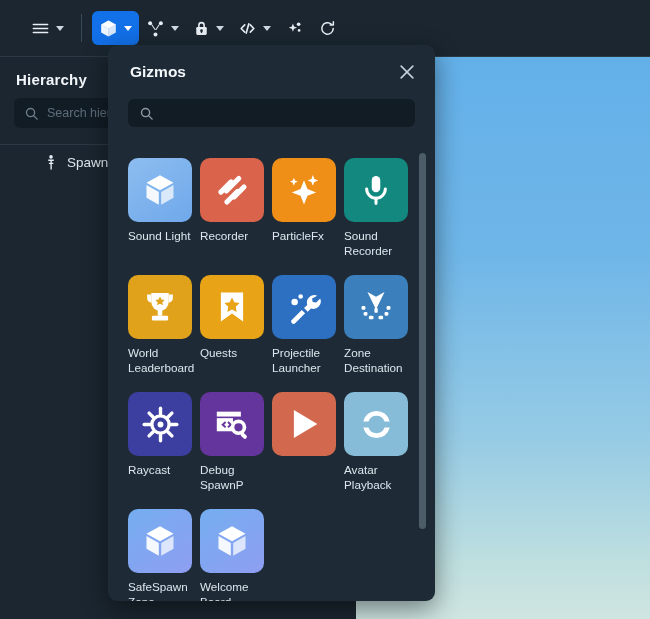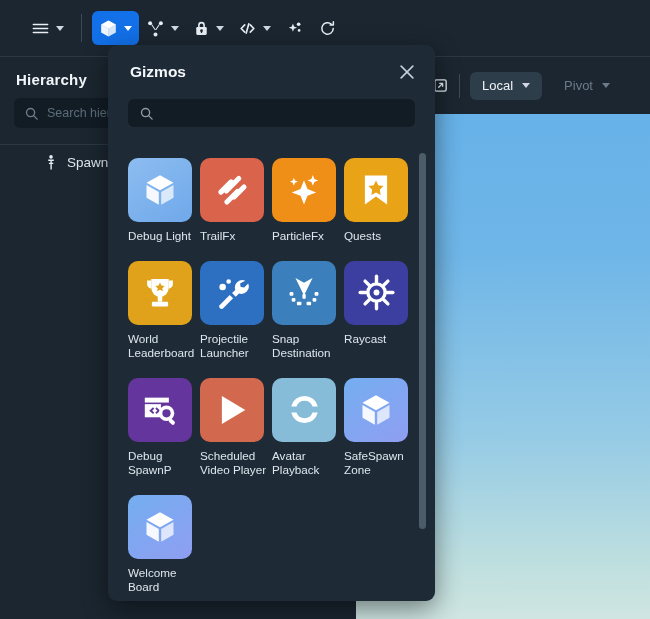--- a/index.html
+++ b/index.html
@@ -147,35 +147,20 @@
     <div class="sb-divider"></div>
     <div class="sb-row">
       <svg class="ico" width="14" height="15" viewBox="0 0 24 26" fill="#e6edf4">
         <circle cx="12" cy="3.3" r="3.1"></circle>
         <path d="M7.2 8h9.6v2.2h-3.4v3.2h2.6v2.1h-2.6V25h-2.4v-9.5H8.4v-2.1H11v-3.2H7.2z"></path>
       </svg>
       <span>SpawnP</span>
     </div>
   </div>
 
-  <div class="rhead">
-    <svg class="ico" width="17" height="17" viewBox="0 0 24 24" fill="none" stroke="#e3ebf2" stroke-width="1.9">
-      <rect x="4" y="4" width="16" height="16" rx="2.2"></rect>
-      <path d="M9.5 14.5L15 9M15 9h-4M15 9v4" stroke-linecap="round" stroke-linejoin="round"></path>
-    </svg>
-    <div class="vsep"></div>
-    <div class="pill on">
-      <span>Local</span>
-      <span class="caret"></span>
-    </div>
-    <div class="pill off">
-      <span>Pivot</span>
-      <span class="caret"></span>
-    </div>
-  </div>
 
   <div class="toolbar">
 
     <div class="tb-item hamburger">
       <svg class="ico" width="19" height="19" viewBox="0 0 24 24" stroke="#e8eef3" stroke-width="2" stroke-linecap="round">
         <line x1="3" y1="7" x2="21" y2="7"></line>
           <line x1="3" y1="12" x2="21" y2="12"></line>
           <line x1="3" y1="17" x2="21" y2="17"></line>
       </svg>
       <span class="caret"></span>
@@ -257,63 +242,73 @@
     <div class="grid-wrap">
       <div class="grid" id="grid">
           <div class="tile">
             <div class="art" style="background: linear-gradient(145deg, rgb(141, 189, 240), rgb(111, 168, 234));">
               <svg width="36" height="36" viewBox="0 0 24 24" fill="#ffffff">
       <path d="M12 2.2 21 7.2 12 12.2 3 7.2z"></path>
       <path d="M3 8.6 11.2 13.3v8.5L3 17.1z" opacity=".92"></path>
       <path d="M21 8.6 12.8 13.3v8.5L21 17.1z" opacity=".72"></path>
               </svg>
             </div>
-            <div class="cap">Debug Light</div>
+            <div class="cap">Sound Light</div>
           </div>
           <div class="tile">
             <div class="art" style="background: linear-gradient(145deg, rgb(217, 99, 75), rgb(217, 99, 75));">
               <svg width="36" height="36" viewBox="0 0 24 24" stroke="#ffffff" stroke-width="3.4" stroke-linecap="round">
       <line x1="16.5" y1="4.3" x2="8.2" y2="12.6"></line>
                 <line x1="20" y1="10" x2="13.4" y2="16.6"></line>
       <line x1="11.4" y1="6.6" x2="4.6" y2="13.4"></line>
                 <line x1="15.6" y1="13" x2="8.6" y2="20"></line>
               </svg>
             </div>
-            <div class="cap">TrailFx</div>
+            <div class="cap">Recorder</div>
           </div>
           <div class="tile">
             <div class="art" style="background: linear-gradient(145deg, rgb(239, 143, 24), rgb(239, 143, 24));">
               <svg width="38" height="38" viewBox="0 0 24 24" fill="#ffffff">
       <path d="M9.8 11.3 12 5.8l2.2 5.5 5.5 2.2-5.5 2.2L12 21.2l-2.2-5.5L4.3 13.5z"></path>
       <path d="M17.6 2.6l.95 2.4 2.4.95-2.4.95-.95 2.4-.95-2.4-2.4-.95 2.4-.95z"></path>
       <path d="M5.6 4.2l.72 1.8 1.8.72-1.8.72-.72 1.8-.72-1.8L3.1 6.7l1.78-.72z"></path>
               </svg>
             </div>
             <div class="cap">ParticleFx</div>
           </div>
           <div class="tile">
-            <div class="art" style="background: linear-gradient(145deg, rgb(232, 163, 23), rgb(232, 163, 23));">
-              <svg width="36" height="36" viewBox="0 0 24 24" fill="#ffffff">
-      <path d="M4.6 2.4h14.8v19.2L12 16.4 4.6 21.6z"></path>
-      <path d="M12 5.6l1.55 3.2 3.5.5-2.53 2.46.6 3.49L12 13.6l-3.12 1.65.6-3.49L6.95 9.3l3.5-.5z" fill="#e8a317"></path>
-              </svg>
-            </div>
-            <div class="cap">Quests</div>
+            <div class="art" style="background: linear-gradient(145deg, rgb(18, 136, 127), rgb(18, 136, 127));">
+              <svg width="34" height="34" viewBox="0 0 24 24" fill="none" stroke="#ffffff" stroke-width="2.1" stroke-linecap="round">
+      <rect x="9" y="2.2" width="6" height="11.4" rx="3" fill="#ffffff" stroke="none"></rect>
+      <path d="M5.4 11.2a6.6 6.6 0 0 0 13.2 0"></path>
+                <line x1="12" y1="17.9" x2="12" y2="21.6"></line>
+              </svg>
+            </div>
+            <div class="cap">Sound Recorder</div>
           </div>
           <div class="tile">
             <div class="art" style="background: linear-gradient(145deg, rgb(224, 162, 26), rgb(224, 162, 26));">
               <svg width="36" height="36" viewBox="0 0 24 24" fill="#ffffff">
       <path d="M6.2 2.6h11.6v6.1a5.8 5.8 0 0 1-11.6 0z"></path>
       <path d="M6.2 3.6H3.4v2.2a3.4 3.4 0 0 0 2.8 3.3zM17.8 3.6h2.8v2.2a3.4 3.4 0 0 1-2.8 3.3z"></path>
       <rect x="10.5" y="13.8" width="3" height="4"></rect>
                 <rect x="6.6" y="17.8" width="10.8" height="3.2" rx=".8"></rect>
       <path d="M12 5l.95 1.95 2.15.31-1.55 1.51.37 2.14L12 9.9l-1.92 1.01.37-2.14L8.9 7.26l2.15-.31z" fill="#e0a21a"></path>
               </svg>
             </div>
             <div class="cap">World Leaderboard</div>
+          </div>
+          <div class="tile">
+            <div class="art" style="background: linear-gradient(145deg, rgb(232, 163, 23), rgb(232, 163, 23));">
+              <svg width="36" height="36" viewBox="0 0 24 24" fill="#ffffff">
+      <path d="M4.6 2.4h14.8v19.2L12 16.4 4.6 21.6z"></path>
+      <path d="M12 5.6l1.55 3.2 3.5.5-2.53 2.46.6 3.49L12 13.6l-3.12 1.65.6-3.49L6.95 9.3l3.5-.5z" fill="#e8a317"></path>
+              </svg>
+            </div>
+            <div class="cap">Quests</div>
           </div>
           <div class="tile">
             <div class="art" style="background: linear-gradient(145deg, rgb(45, 111, 192), rgb(45, 111, 192));">
               <svg width="37" height="37" viewBox="0 0 24 24" fill="#ffffff">
       <path d="M20.3 4.3a4.9 4.9 0 0 0-6.5 6l-2.1 2.1 2.4 2.4 2.1-2.1a4.9 4.9 0 0 0 6-6.5l-2.6 2.6-2.3-.4-.4-2.3z"></path>
       <path d="M10.2 13.6 3.6 20.2a1.6 1.6 0 0 0 2.2 2.2l6.6-6.6z"></path>
       <circle cx="5.6" cy="8.4" r="2.1"></circle>
                 <circle cx="9.5" cy="4.9" r="1.5"></circle>
               </svg>
             </div>
@@ -325,21 +320,21 @@
       <path d="M6.6 2.6 12 13.6l5.4-11L12 5.6z"></path>
       <rect x="11" y="12.6" width="2.1" height="3" rx=".5"></rect>
       <rect x="2.9" y="11.4" width="2.4" height="2.4" rx=".7"></rect>
                 <rect x="4.2" y="15.1" width="2.4" height="2.4" rx=".7"></rect>
       <rect x="7.5" y="17.5" width="2.9" height="2.3" rx=".7"></rect>
                 <rect x="13.6" y="17.5" width="2.9" height="2.3" rx=".7"></rect>
       <rect x="17.4" y="15.1" width="2.4" height="2.4" rx=".7"></rect>
                 <rect x="18.7" y="11.4" width="2.4" height="2.4" rx=".7"></rect>
               </svg>
             </div>
-            <div class="cap">Snap Destination</div>
+            <div class="cap">Zone Destination</div>
           </div>
           <div class="tile">
             <div class="art" style="background: linear-gradient(145deg, rgb(60, 63, 160), rgb(60, 63, 160));">
               <svg width="37" height="37" viewBox="0 0 24 24" fill="none" stroke="#ffffff" stroke-width="2.2" stroke-linecap="round">
       <circle cx="12" cy="12" r="5.6"></circle>
                 <circle cx="12" cy="12" r="1.9" fill="#ffffff" stroke="none"></circle>
       <line x1="12" y1="1.4" x2="12" y2="5.2"></line>
                 <line x1="12" y1="18.8" x2="12" y2="22.6"></line>
       <line x1="1.4" y1="12" x2="5.2" y2="12"></line>
                 <line x1="18.8" y1="12" x2="22.6" y2="12"></line>
@@ -366,21 +361,20 @@
               </svg>
             </div>
             <div class="cap">Debug SpawnP</div>
           </div>
           <div class="tile">
             <div class="art" style="background: linear-gradient(145deg, rgb(210, 105, 79), rgb(210, 105, 79));">
               <svg width="38" height="38" viewBox="0 0 24 24" fill="#ffffff">
                 <path d="M5.6 3.2 20.4 12 5.6 20.8z"></path>
               </svg>
             </div>
-            <div class="cap">Scheduled Video Player</div>
           </div>
           <div class="tile">
             <div class="art" style="background: linear-gradient(145deg, rgb(134, 188, 216), rgb(134, 188, 216));">
               <svg width="37" height="37" viewBox="0 0 24 24" fill="#ffffff">
       <path d="M12 3.2A8.8 8.8 0 0 0 3.4 10h3.4a5.5 5.5 0 0 1 10.4 0h3.4A8.8 8.8 0 0 0 12 3.2z" transform="rotate(180 12 12)"></path>
       <path d="M12 3.2A8.8 8.8 0 0 0 3.4 10h3.4a5.5 5.5 0 0 1 10.4 0h3.4A8.8 8.8 0 0 0 12 3.2z"></path>
               </svg>
             </div>
             <div class="cap">Avatar Playback</div>
           </div>

